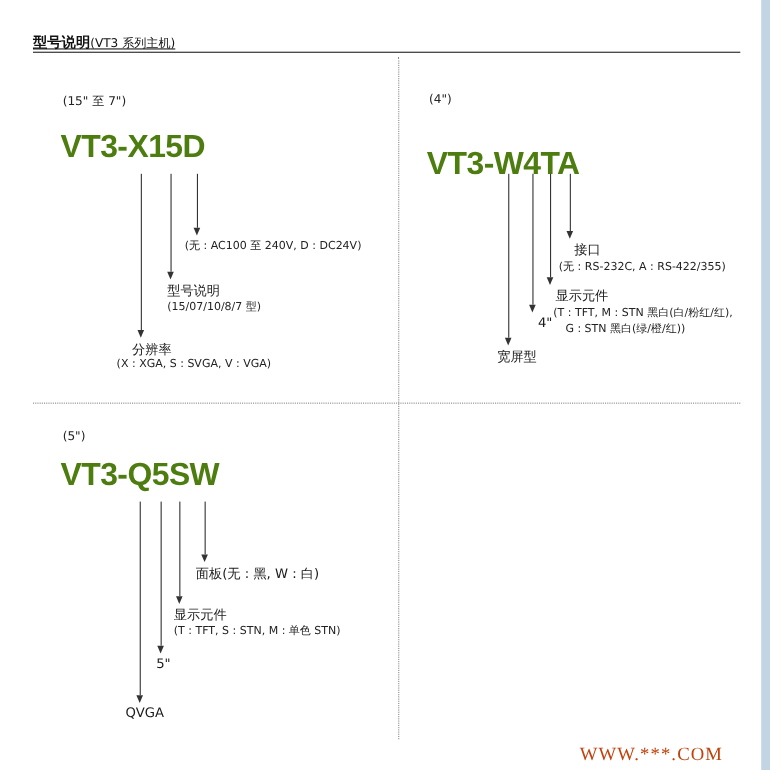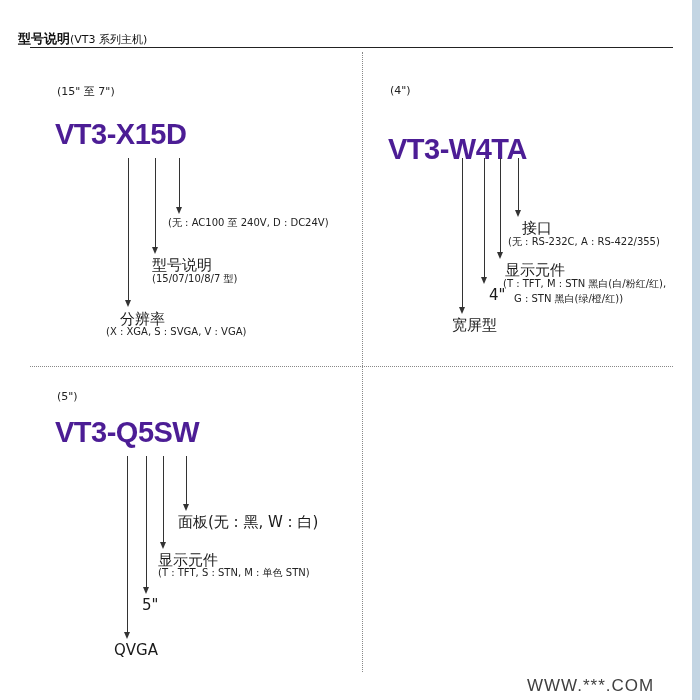--- a/index.html
+++ b/index.html
@@ -10,54 +10,54 @@
     color:#1a1a1a;
   }
   .page {
     position:relative; width:700px; height:700px;
     background:#ffffff; overflow:hidden;
   }
   .edge-strip {
     position:absolute; right:0; top:0; width:8px; height:700px;
     background:#c3d5e3;
   }
-  .header { position:absolute; left:18px; top:28px; white-space:nowrap; }
+  .header { position:absolute; left:30px; top:28px; white-space:nowrap;text-decoration:underline; }
   .title { font-size:13px; font-weight:bold; color:#111; }
   .subtitle { font-size:11px; color:#111; }
   .rule {
     position:absolute; left:30px; top:47px; width:643px; height:0;
     border-top:1.5px solid #222;
   }
   .vdiv {
     position:absolute; left:362px; top:52px; height:620px; width:0;
     border-left:1px dotted #888;
   }
   .hdiv {
     position:absolute; left:30px; top:366px; width:643px; height:0;
     border-top:1px dotted #888;
   }
   .sizenote { position:absolute; font-size:11px; color:#222; white-space:nowrap; }
   .model {
     position:absolute;
     font-family:"Liberation Sans","DejaVu Sans",sans-serif;
     font-size:29px; font-weight:700; letter-spacing:-0.5px;
-    color:#4c1d95; white-space:nowrap;
+    color:#4d7c0f; white-space:nowrap;
   }
   .vline { position:absolute; width:1px; background:#333; }
   .arr {
     position:absolute; width:0; height:0;
     border-left:3.5px solid transparent; border-right:3.5px solid transparent;
     border-top:7px solid #333;
   }
-  .label { position:absolute; font-size:15px; color:#1a1a1a; white-space:nowrap; }
+  .label { position:absolute; font-size:12px; color:#1a1a1a; white-space:nowrap; }
   .detail { position:absolute; font-size:10px; color:#222; white-space:nowrap; }
   .watermark {
     position:absolute; left:527px; top:676px;
-    font-family:Liberation Sans, sans-serif;
-    font-size:17px; letter-spacing:1px; color:#404040; white-space:nowrap;
+    font-family:Liberation Serif, serif;
+    font-size:17px; letter-spacing:1px; color:#c2410c; white-space:nowrap;
   }
 </style>
 </head>
 <body>
 
 <div class="page">
 
   <div class="edge-strip"></div>
 
   <div class="header">

